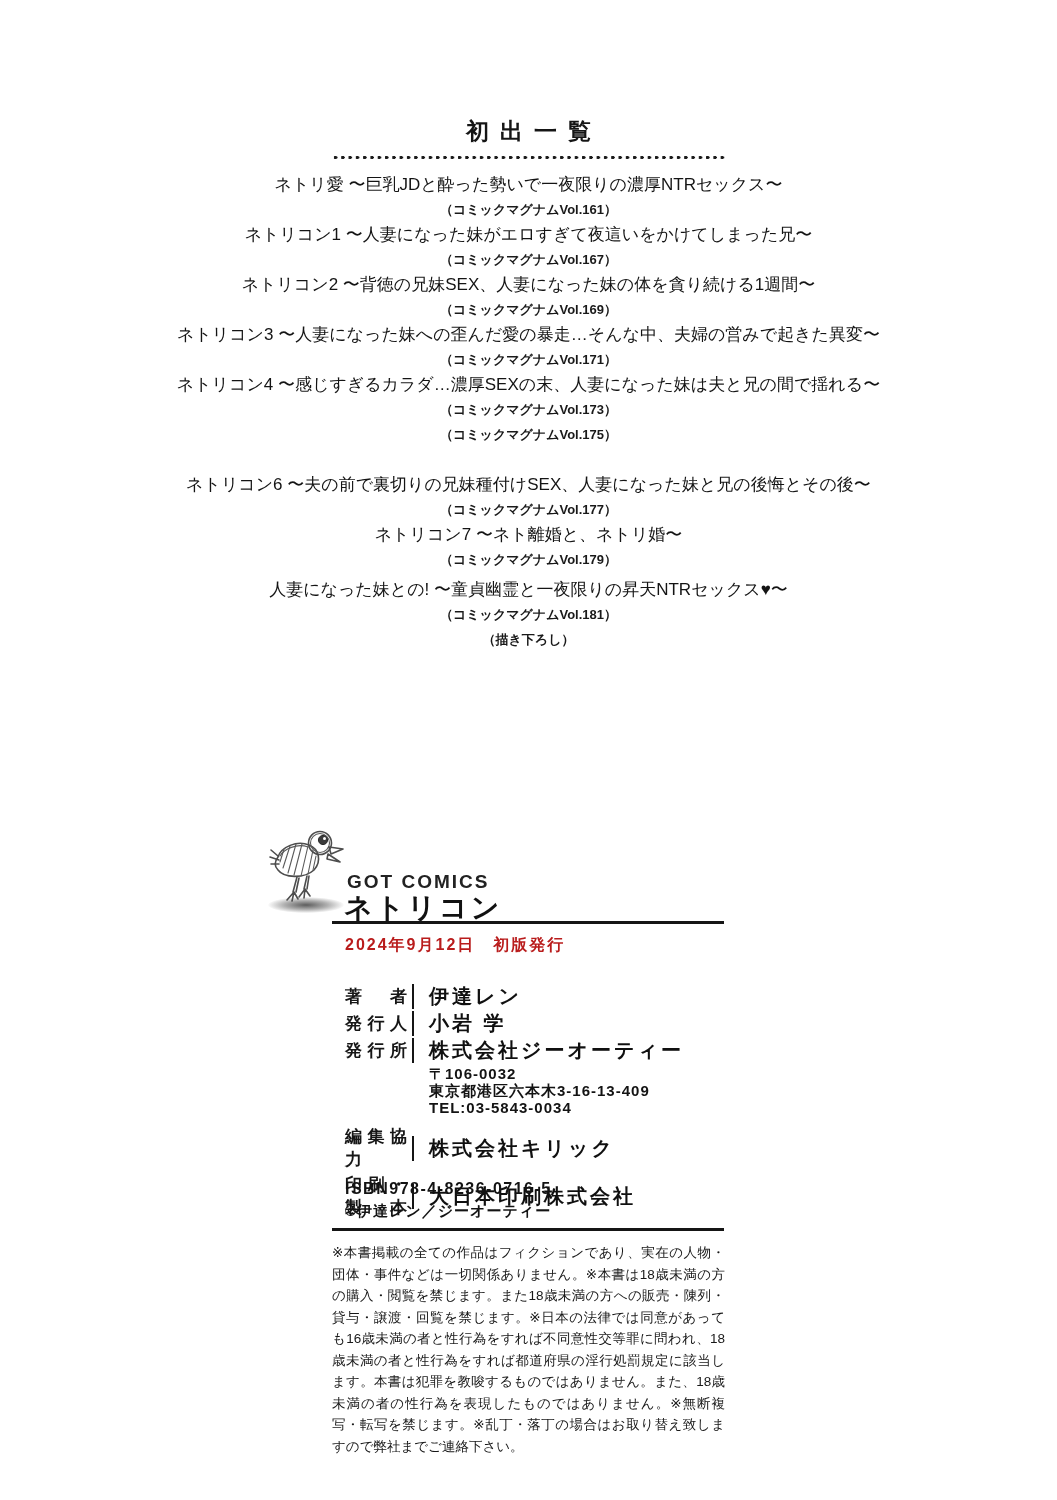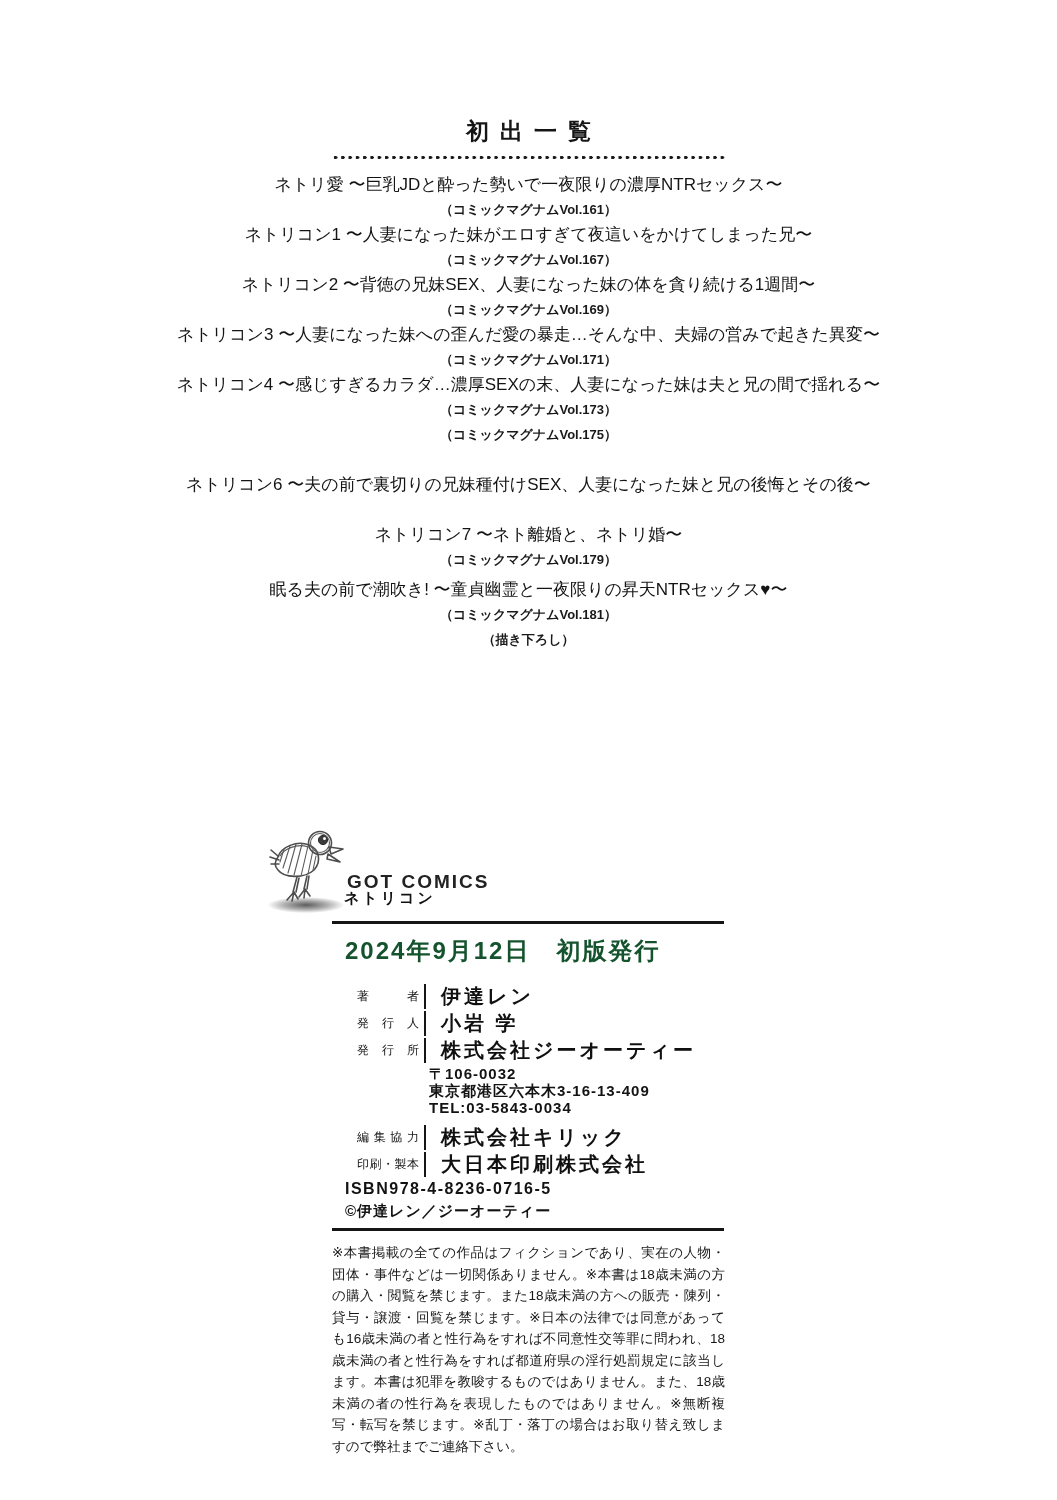--- a/index.html
+++ b/index.html
@@ -24,31 +24,31 @@
   .work-title { font-size:17px; font-weight:normal; line-height:25px; color:#141414; }
   .work-source { font-size:13px; font-weight:bold; line-height:25px; color:#191919; }
 
   
   .bird-logo { position:absolute; left:266px; top:826px; width:82px; height:84px; }
   .bird-shadow {
     position:absolute; left:268px; top:897px; width:76px; height:16px; border-radius:50%;
     background: radial-gradient(ellipse at center, rgba(75,75,75,0.9) 0%, rgba(110,110,110,0.55) 40%, rgba(255,255,255,0) 72%);
   }
   .brand-line { position:absolute; left:347px; top:871px; font-size:19px; font-weight:600; letter-spacing:2px; color:#222; }
-  .book-title { position:absolute; left:344px; top:889px; font-size:15px; font-weight:bold; letter-spacing:3px; color:#111; }
+  .book-title { position:absolute; left:344px; top:889px; font-size:28px; font-weight:bold; letter-spacing:3px; color:#111; }
   .rule-double { position:absolute; left:332px; width:392px; height:3px; border-top:2.5px solid #151515; border-bottom:1.5px solid #151515; }
   .rule-top { top:921px; }
   .rule-mid { top:1228px; }
-  .edition-line { position:absolute; left:345px; top:935px; font-size:24px; font-weight:600; letter-spacing:2px; color:#14532d; }
+  .edition-line { position:absolute; left:345px; top:935px; font-size:16px; font-weight:600; letter-spacing:2px; color:#b91c1c; }
 
   .info-rows { position:absolute; left:345px; top:984px; width:382px; }
   .info-row { display:flex; align-items:center; margin-bottom:2px; }
   .info-label {
-    width:62px; flex:0 0 62px; font-size:12px; font-weight:400; color:#161616;
-    display:inline-block; text-align:justify; text-align-last:justify;margin-left:12px;
+    width:62px; flex:0 0 62px; font-size:17px; font-weight:700; color:#161616;
+    display:inline-block; text-align:justify; text-align-last:justify;
   }
   .info-value-wrap { border-left:2px solid #151515; margin-left:5px; padding-left:15px; }
   .info-value { font-size:20px; font-weight:600; letter-spacing:3px; line-height:25px; color:#101010; }
   .info-sub { margin:2px 0 9px 84px; }
   .info-sub-line { font-size:15px; font-weight:600; letter-spacing:1px; line-height:17px; color:#131313; }
 
   .isbn-line { position:absolute; left:345px; top:1180px; font-size:16px; font-weight:600; letter-spacing:1.5px; color:#131313; }
   .copyright-line { position:absolute; left:345px; top:1202px; font-size:15px; font-weight:600; letter-spacing:1px; color:#131313; }
 
   .disclaimer {
@@ -86,27 +86,28 @@
     </div>
     <div class="work">
       <div class="work-title">ネトリコン4 〜感じすぎるカラダ…濃厚SEXの末、人妻になった妹は夫と兄の間で揺れる〜</div>
       <div class="work-source">（コミックマグナムVol.173）</div>
     </div>
     <div class="work">
       <div class="work-source">（コミックマグナムVol.175）</div>
     </div>
     <div class="work">
       <div class="work-title">ネトリコン6 〜夫の前で裏切りの兄妹種付けSEX、人妻になった妹と兄の後悔とその後〜</div>
+      <div class="work-source">（コミックマグナムVol.177）</div>
     </div>
     <div class="work">
       <div class="work-title">ネトリコン7 〜ネト離婚と、ネトリ婚〜</div>
       <div class="work-source">（コミックマグナムVol.179）</div>
     </div>
     <div class="work extra-gap">
-      <div class="work-title">眠る夫の前で潮吹き! 〜童貞幽霊と一夜限りの昇天NTRセックス♥〜</div>
+      <div class="work-title">人妻になった妹との! 〜童貞幽霊と一夜限りの昇天NTRセックス♥〜</div>
       <div class="work-source">（コミックマグナムVol.181）</div>
     </div>
     <div class="work">
       <div class="work-source">（描き下ろし）</div>
     </div>
   </div>
 
   <div class="bird-shadow"></div>
   <div class="bird-logo">
     <svg width="82" height="84" viewBox="0 0 82 84">

